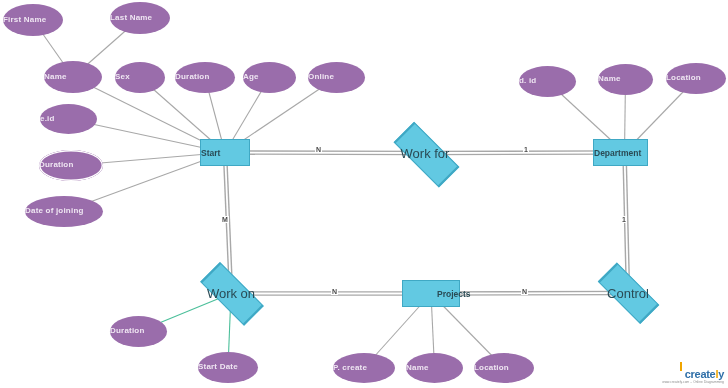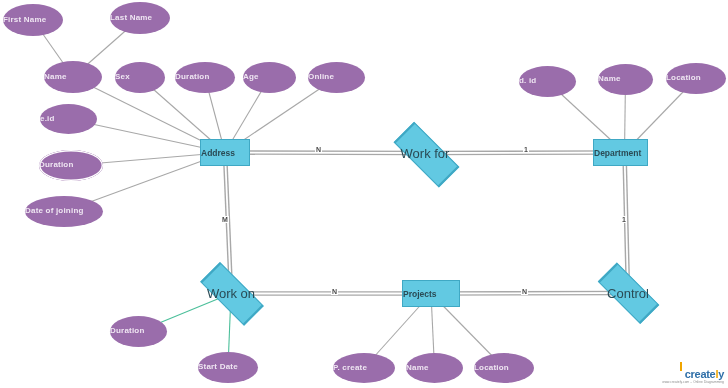--- a/index.html
+++ b/index.html
@@ -166,26 +166,26 @@
       <div class="node ellipse" style="left: 333px; top: 353px; width: 62px; height: 30px;">
         <span>P. create</span>
       </div>
       <div class="node ellipse" style="left: 406px; top: 353px; width: 57px; height: 30px;">
         <span>Name</span>
       </div>
       <div class="node ellipse" style="left: 474px; top: 353px; width: 60px; height: 30px;">
         <span>Location</span>
       </div>
       <div class="node rect" style="left: 200px; top: 139px; width: 50px; height: 27px;">
-        <span>Address</span>
+        <span>Start</span>
       </div>
       <div class="node rect" style="left: 593px; top: 139px; width: 55px; height: 27px;">
         <span>Department</span>
       </div>
-      <div class="node rect" style="left: 402px; top: 280px; width: 58px; height: 27px;">
+      <div class="node rect" style="left: 402px; top: 280px; width: 58px; height: 27px; padding-left: 34px;">
         <span>Projects</span>
       </div>
       <div class="diamond-wrap" style="left: 383px; top: 134px; width: 84px; height: 38px;">
         <div class="diamond-shape" style="width: 26.866px; height: 26.866px; left: 28.567px; top: 5.567px; transform: rotate(45deg) scale(2.21088, 1.00016);"></div>
         <div class="diamond-label">Work for</div>
       </div>
       <div class="diamond-wrap" style="left: 190px; top: 275px; width: 82px; height: 37px;">
         <div class="diamond-shape" style="width: 26.159px; height: 26.159px; left: 27.9205px; top: 5.4205px; transform: rotate(45deg) scale(2.21657, 1.00016);"></div>
         <div class="diamond-label">Work on</div>
       </div>

